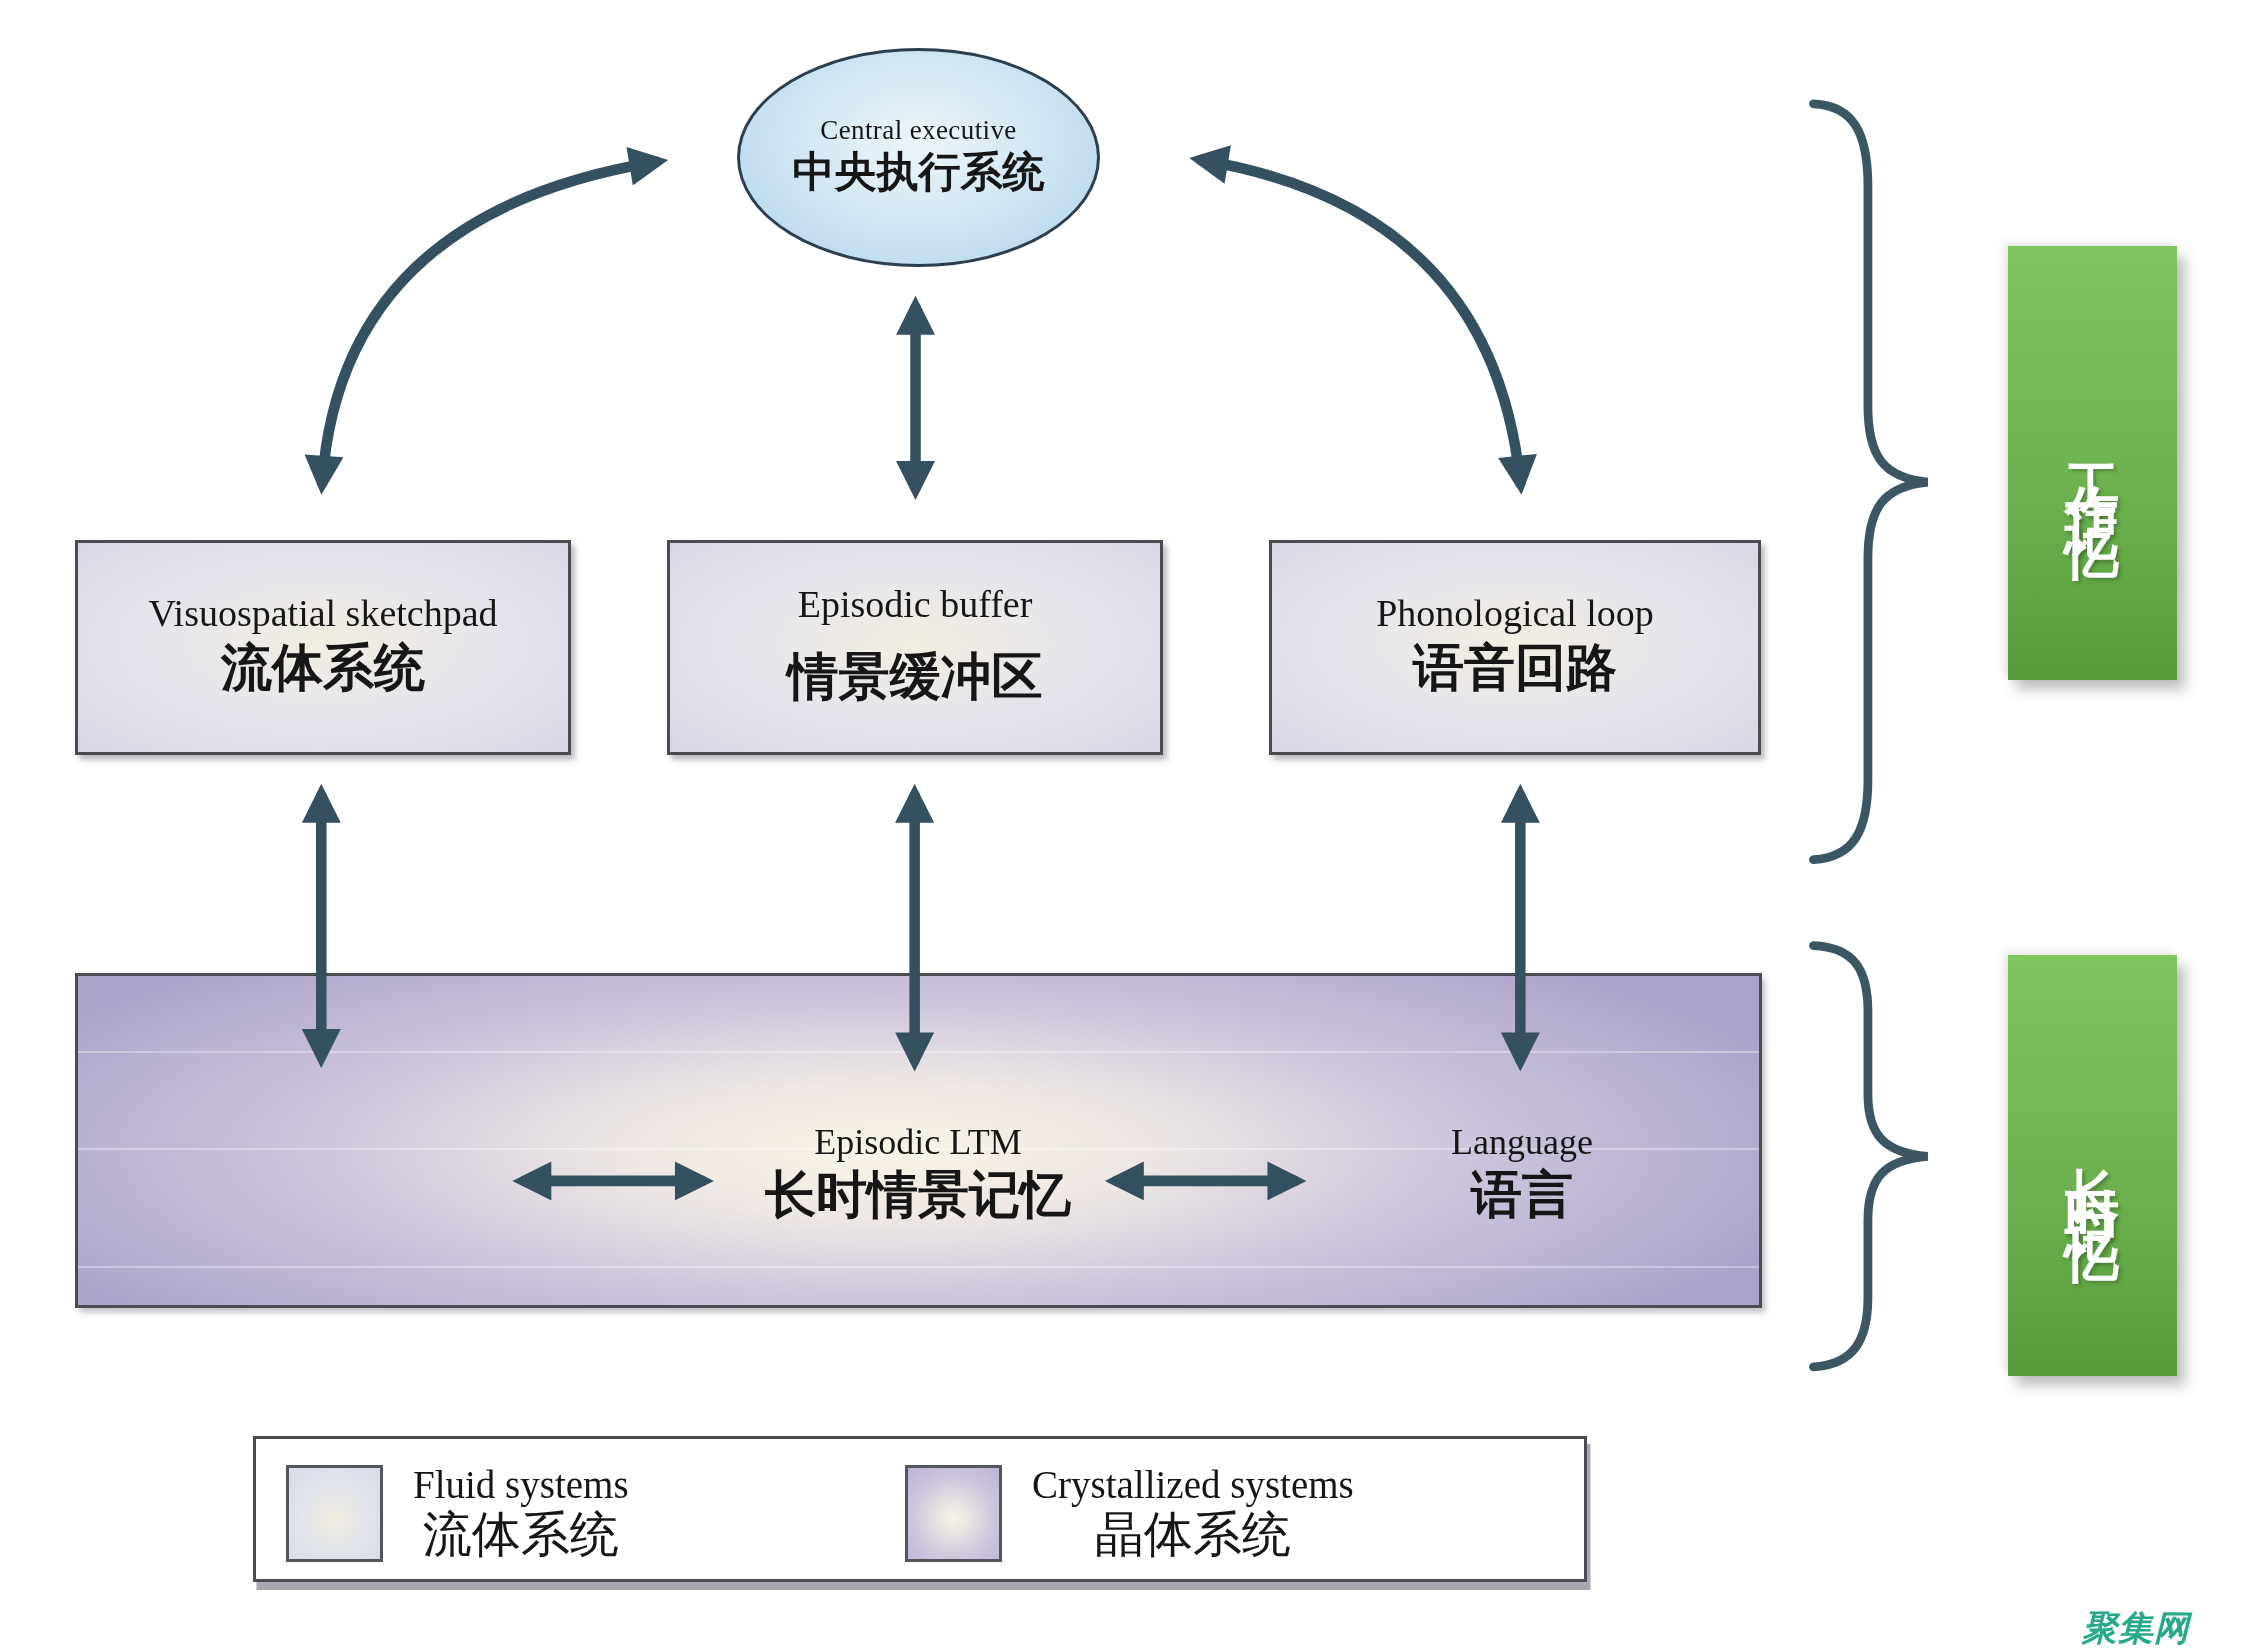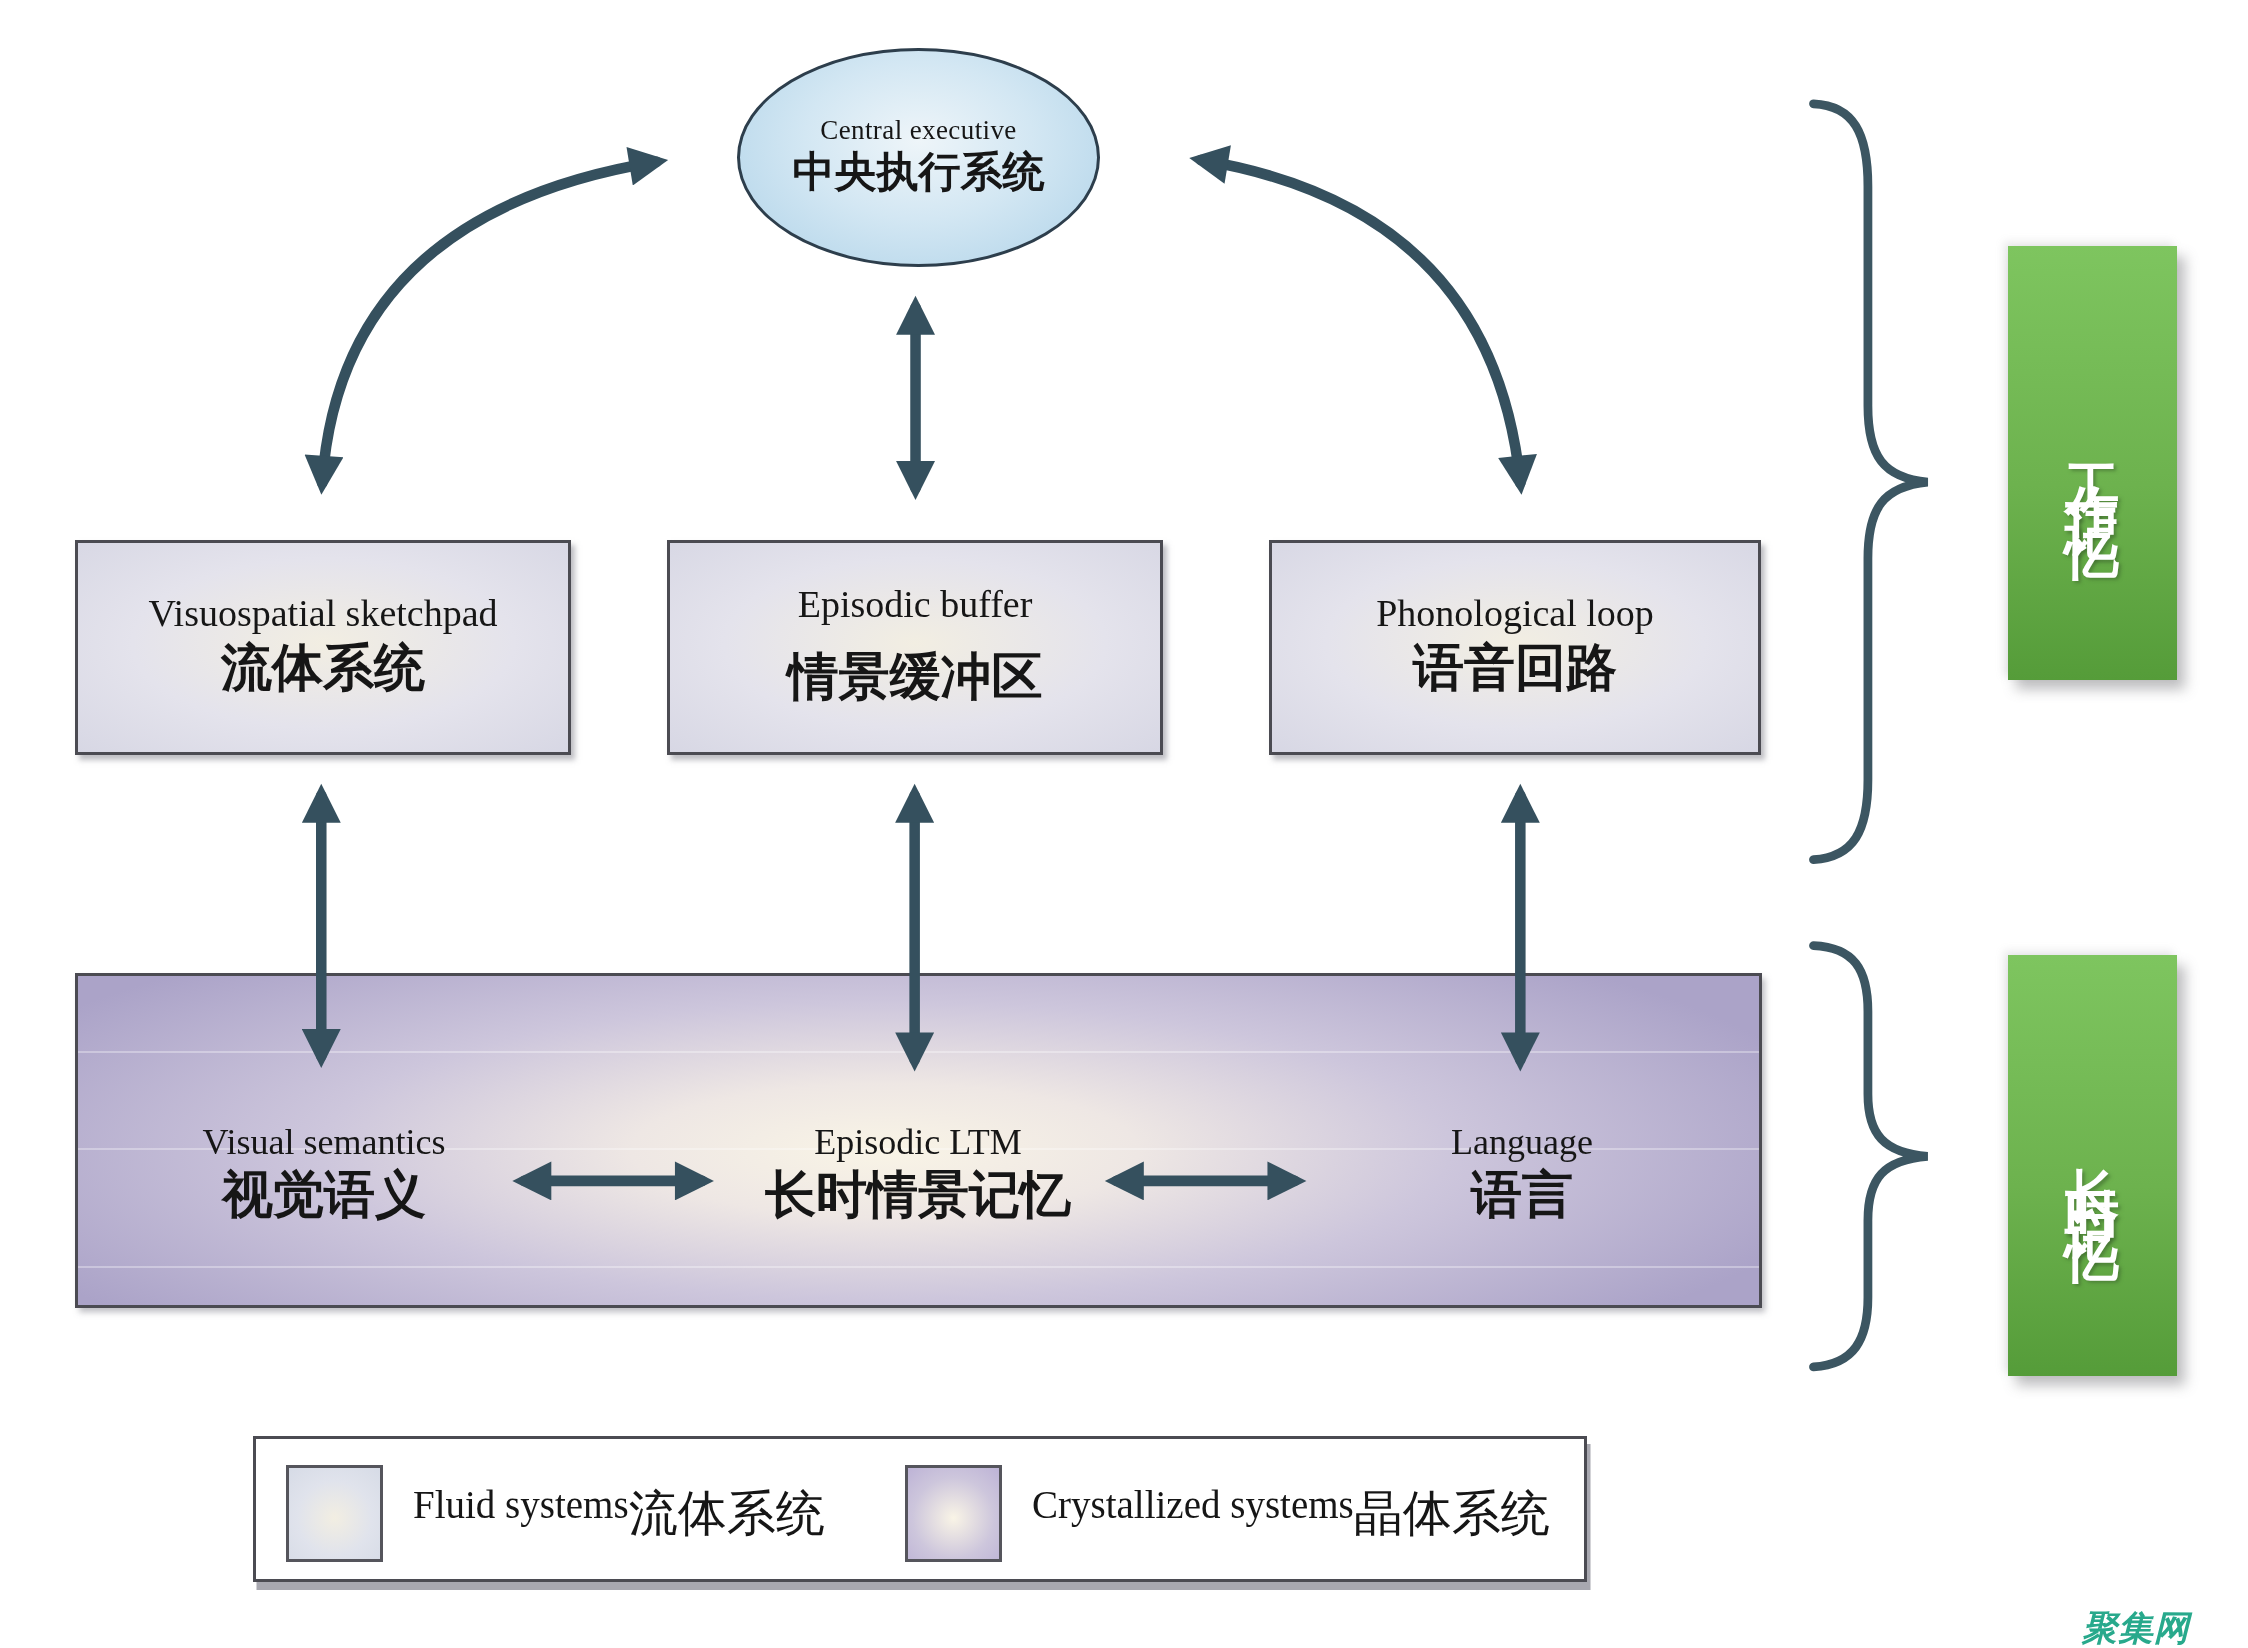--- a/index.html
+++ b/index.html
@@ -75,21 +75,21 @@
     position:absolute; left:253px; top:1436px; width:1334px; height:146px;
     border:3.5px solid var(--box-border); background:#ffffff;
     box-shadow:3.5px 8px 0 #a8a8b0; z-index:2;
   }
   .legend-item{position:absolute; top:26px; display:flex; align-items:center;}
   .swatch{
     width:97px; height:97px; border:3.5px solid #55555c; flex:0 0 auto;
   }
   .swatch.fluid{background:radial-gradient(circle at 50% 55%, var(--fluid-center) 0%, #e0e3ec 55%, #d6dbe6 100%);}
   .swatch.crystal{background:radial-gradient(circle at 50% 55%, var(--crystal-center) 0%, var(--crystal-mid) 60%, #bdb3d6 100%);}
-  .legend-labels{margin-left:30px; display:flex; flex-direction:row; justify-content:center;}
+  .legend-labels{margin-left:30px; display:flex; flex-direction:column; justify-content:center;}
   .legend-labels .en{font-size:39px; line-height:1.05;}
   .legend-labels .zh{font-family:"Liberation Sans","DejaVu Sans",sans-serif; font-weight:400; font-size:49px; line-height:1.15;text-align:center;}
 
   .watermark{
     position:absolute; left:2082px; top:1605px; z-index:3;
     font-family:"Liberation Sans","DejaVu Sans",sans-serif; font-weight:700;
     font-size:35px; color:var(--watermark); letter-spacing:0.9px; font-style:italic;
   }
 </style>
 </head>
@@ -135,24 +135,20 @@
   <div class="wmbox" style="left:1269px; width:492px;">
     <div class="en">Phonological loop</div>
     <div class="zh">语音回路</div>
   </div>
 
   <div class="ltm">
     <div class="pline" style="top:75px;"></div>
     <div class="pline" style="top:172px;"></div>
     <div class="pline" style="top:290px;"></div>
 
-    <div class="ltm-item" style="left:246px;">
-      <div class="en">Visual semantics</div>
-      <div class="zh">视觉语义</div>
-    </div>
     <div class="ltm-item" style="left:840px;">
       <div class="en">Episodic LTM</div>
       <div class="zh">长时情景记忆</div>
     </div>
     <div class="ltm-item" style="left:1444px;">
       <div class="en">Language</div>
       <div class="zh">语言</div>
     </div>
   </div>
 

